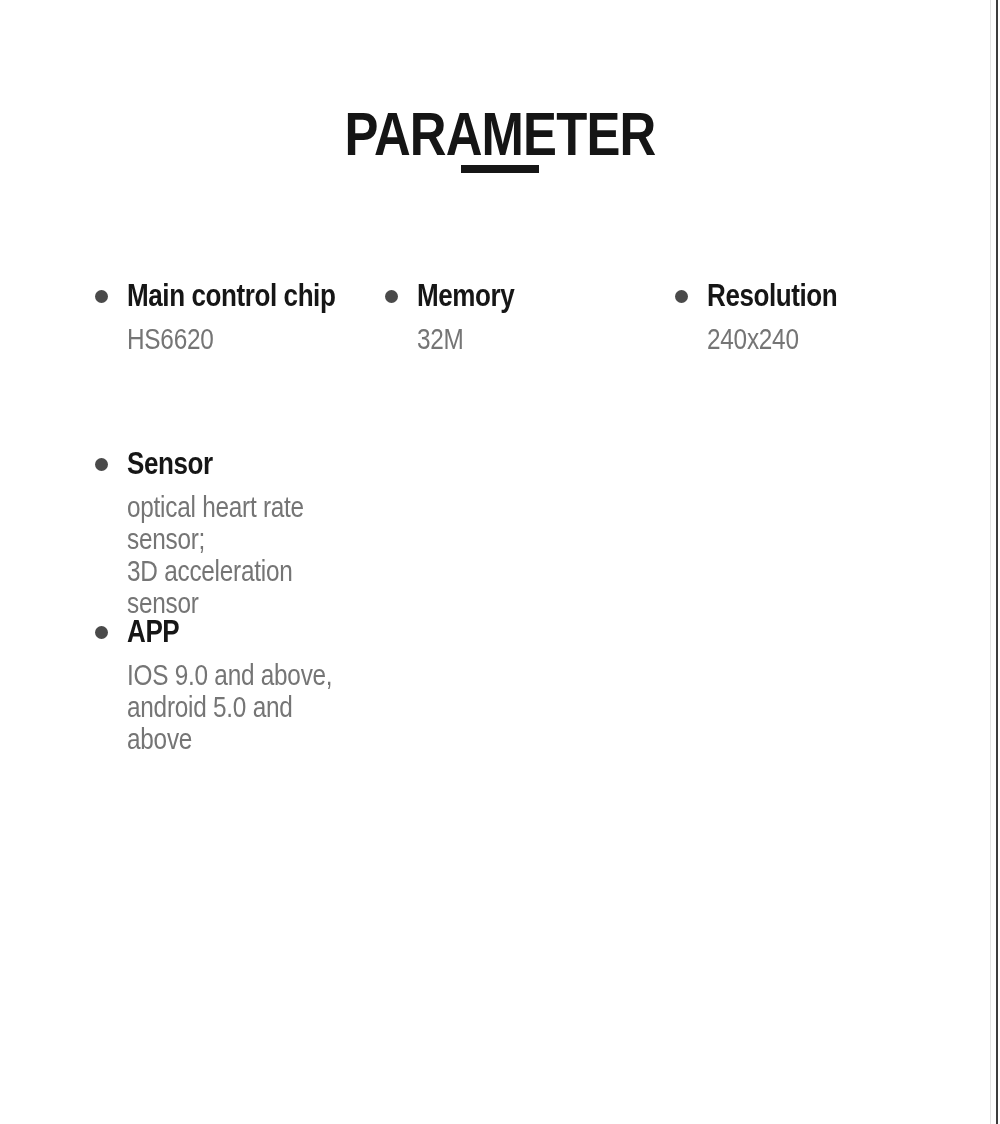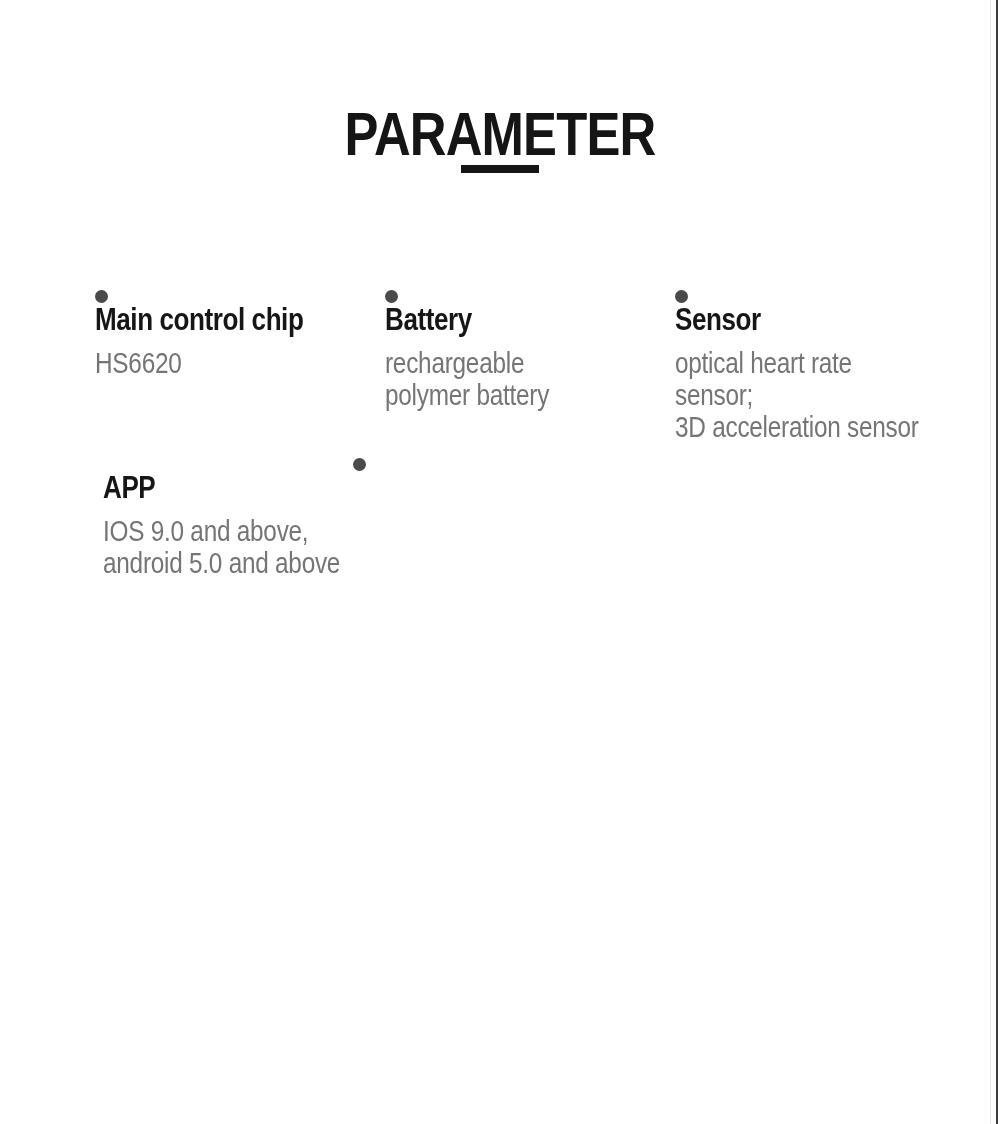--- a/index.html
+++ b/index.html
@@ -65,23 +65,22 @@
     left: 95px;
     top: 279px;
     display: grid;
     grid-template-columns: 290px 290px 290px;
     grid-auto-rows: 168px;
     grid-auto-flow: row;
   }
   .spec {
     display: flex;
     align-items: flex-start;
-    flex-direction: column;
   }
-  .spec.col1 { grid-column: 1; align-items: flex-end; }
+  .spec.col1 { grid-column: 1; }
   .bullet {
     flex: 0 0 auto;
     width: 13px;
     height: 13px;
     border-radius: 50%;
     background: #4a4a4a;
     margin-top: 11px;
     margin-right: 19px;
   }
   .spec-content {
@@ -118,31 +117,37 @@
 <div class="specs">
 
   <div class="spec">
     <span class="bullet"></span>
     <div class="spec-content">
       <div class="spec-label">Main control chip</div>
       <div class="spec-value">HS6620</div>
     </div>
   </div>
 
-
+  <div class="spec">
+    <span class="bullet"></span>
+    <div class="spec-content">
+      <div class="spec-label">Memory</div>
+      <div class="spec-value">32M</div>
+    </div>
+  </div>
 
 
   <div class="spec">
     <span class="bullet"></span>
     <div class="spec-content">
-      <div class="spec-label">Battery</div>
-      <div class="spec-value">rechargeable
-polymer battery</div>
+      <div class="spec-label">Resolution</div>
+      <div class="spec-value">240x240</div>
     </div>
   </div>
+
 
 
 
   <div class="spec">
     <span class="bullet"></span>
     <div class="spec-content">
       <div class="spec-label">Sensor</div>
       <div class="spec-value">optical heart rate sensor;
 3D acceleration sensor</div>
     </div>

